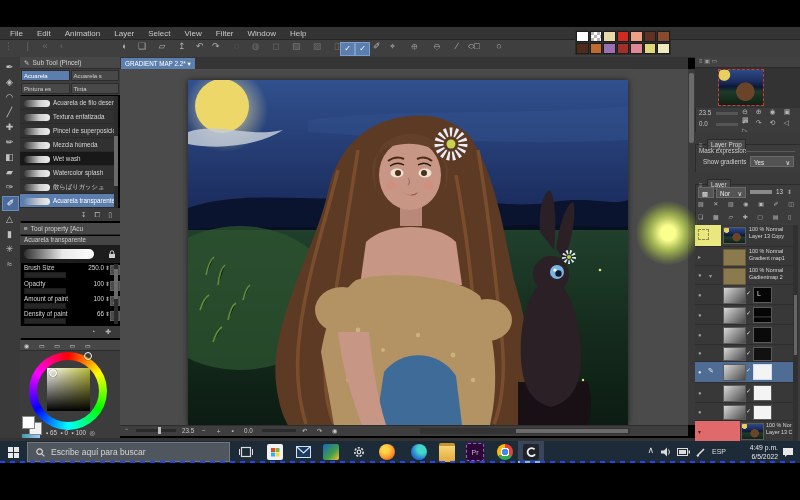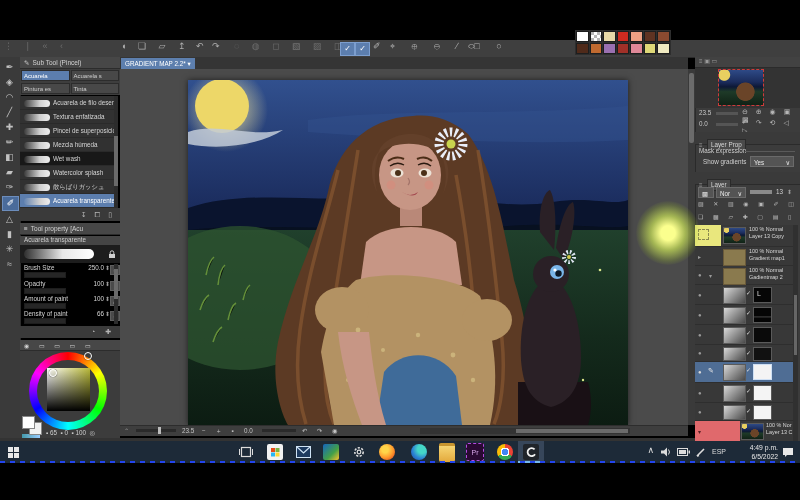--- a/index.html
+++ b/index.html
@@ -108,20 +108,31 @@
   
   .t6{font-size:6.3px;color:#cfcfcf;}
   .scroll4{position:absolute;width:4px;background:#2c2c2c;}
   .scroll4 i{position:absolute;left:0;width:4px;background:#6a6a6a;display:block;}
 </style>
 </head>
 <body>
 
 <div id="stage">
 
+  <div id="menubar" class="abs">
+    <span>File</span>
+    <span>Edit</span>
+    <span>Animation</span>
+    <span>Layer</span>
+    <span>Select</span>
+    <span>View</span>
+    <span>Filter</span>
+    <span>Window</span>
+    <span>Help</span>
+  </div>
 
   <div id="toolbar" class="abs">
     <span class="tbi dim" style="left:4px;">⋮ ∣ « ‹</span>
     <span class="tbi" style="left:122px;">◐</span>
     <span class="tbi" style="left:138px;">❏ ▱ ↥</span>
     <span class="tbi" style="left:196px;">↶</span>
     <span class="tbi" style="left:212px;">↷</span>
     <span class="tbi dim" style="left:234px;">◌ ◍ ◻ ▢</span>
     <span class="tbi dim" style="left:292px;">▧ ▨ ◫</span>
     <span class="chk" style="left:340px;">✓</span>
@@ -502,20 +513,27 @@
   <div id="layerScroll" class="abs">
       <div class="thumb"></div>
     </div>
 
   <div id="glow" class="abs"></div>
 
   <div id="taskbar" class="abs">
     <div id="startBtn">
         <span></span>
       </div>
+    <div id="searchBox">
+      <svg width="9" height="9">
+          <circle cx="3.6" cy="3.6" r="2.8" fill="none" stroke="#d6d6d6" stroke-width="1.2"></circle>
+          <line x1="5.8" y1="5.8" x2="8.4" y2="8.4" stroke="#d6d6d6" stroke-width="1.2"></line>
+        </svg>
+      <span>Escribe aquí para buscar</span>
+    </div>
     <div class="slot" style="left:233px;">
       <svg width="14" height="12">
           <rect x="2.5" y="1.5" width="9" height="9" fill="none" stroke="#dcdcdc" stroke-width="1.2"></rect>
           <line x1="0.5" y1="3" x2="0.5" y2="9" stroke="#dcdcdc" stroke-width="1"></line>
           <line x1="13.5" y1="3" x2="13.5" y2="9" stroke="#dcdcdc" stroke-width="1"></line>
         </svg>
     </div>
     <div class="slot" style="left:262px;">
       <div class="ic16" style="background:#f2f2f2;">
         <span style="position:absolute;left:4px;top:4px;width:3.6px;height:3.6px;background:#e64a19;box-shadow:4.5px 0 0 #7cb342,0 4.5px 0 #29b6f6,4.5px 4.5px 0 #fdd835;"></span>

